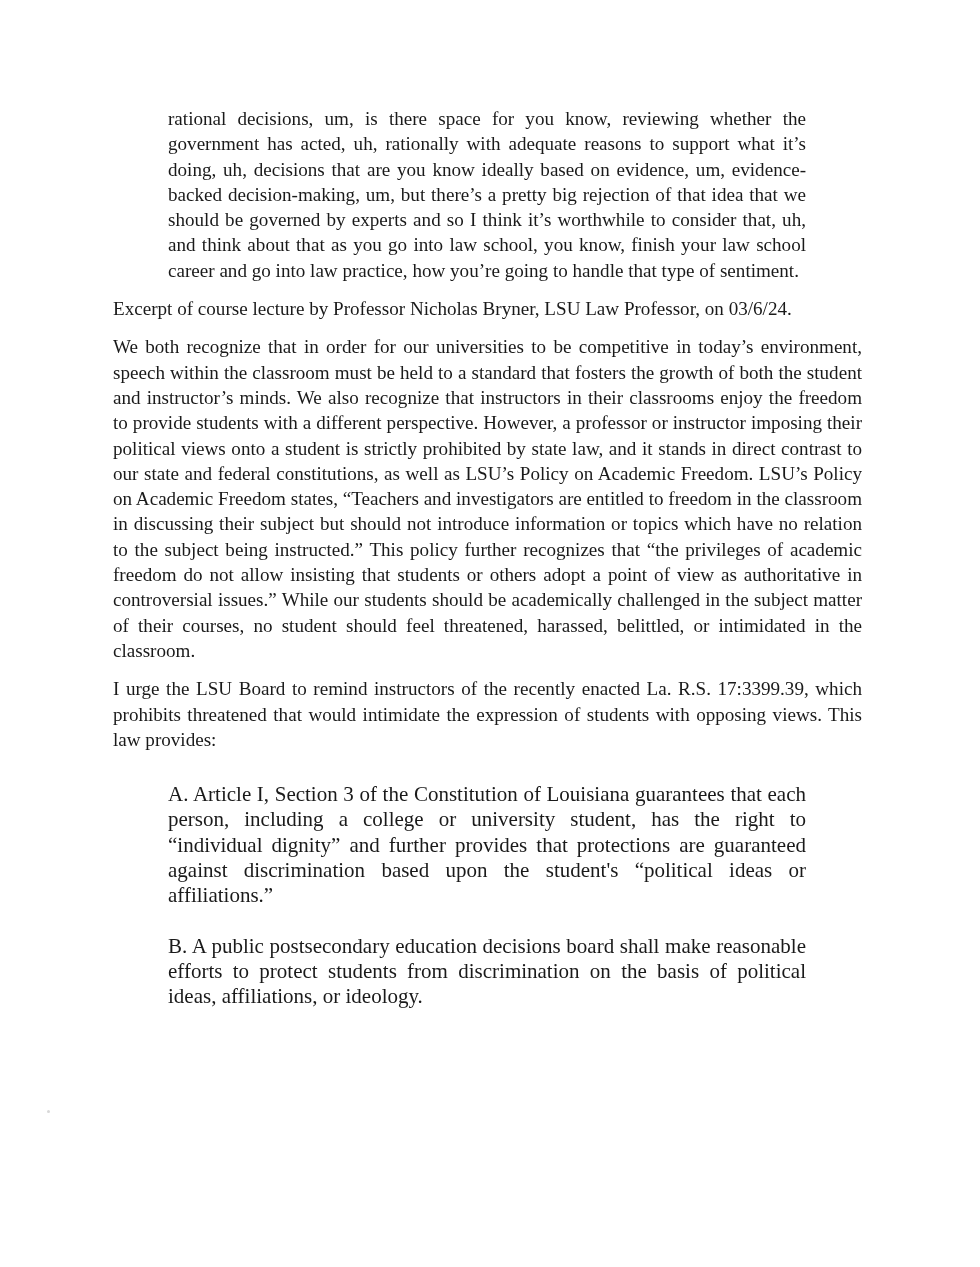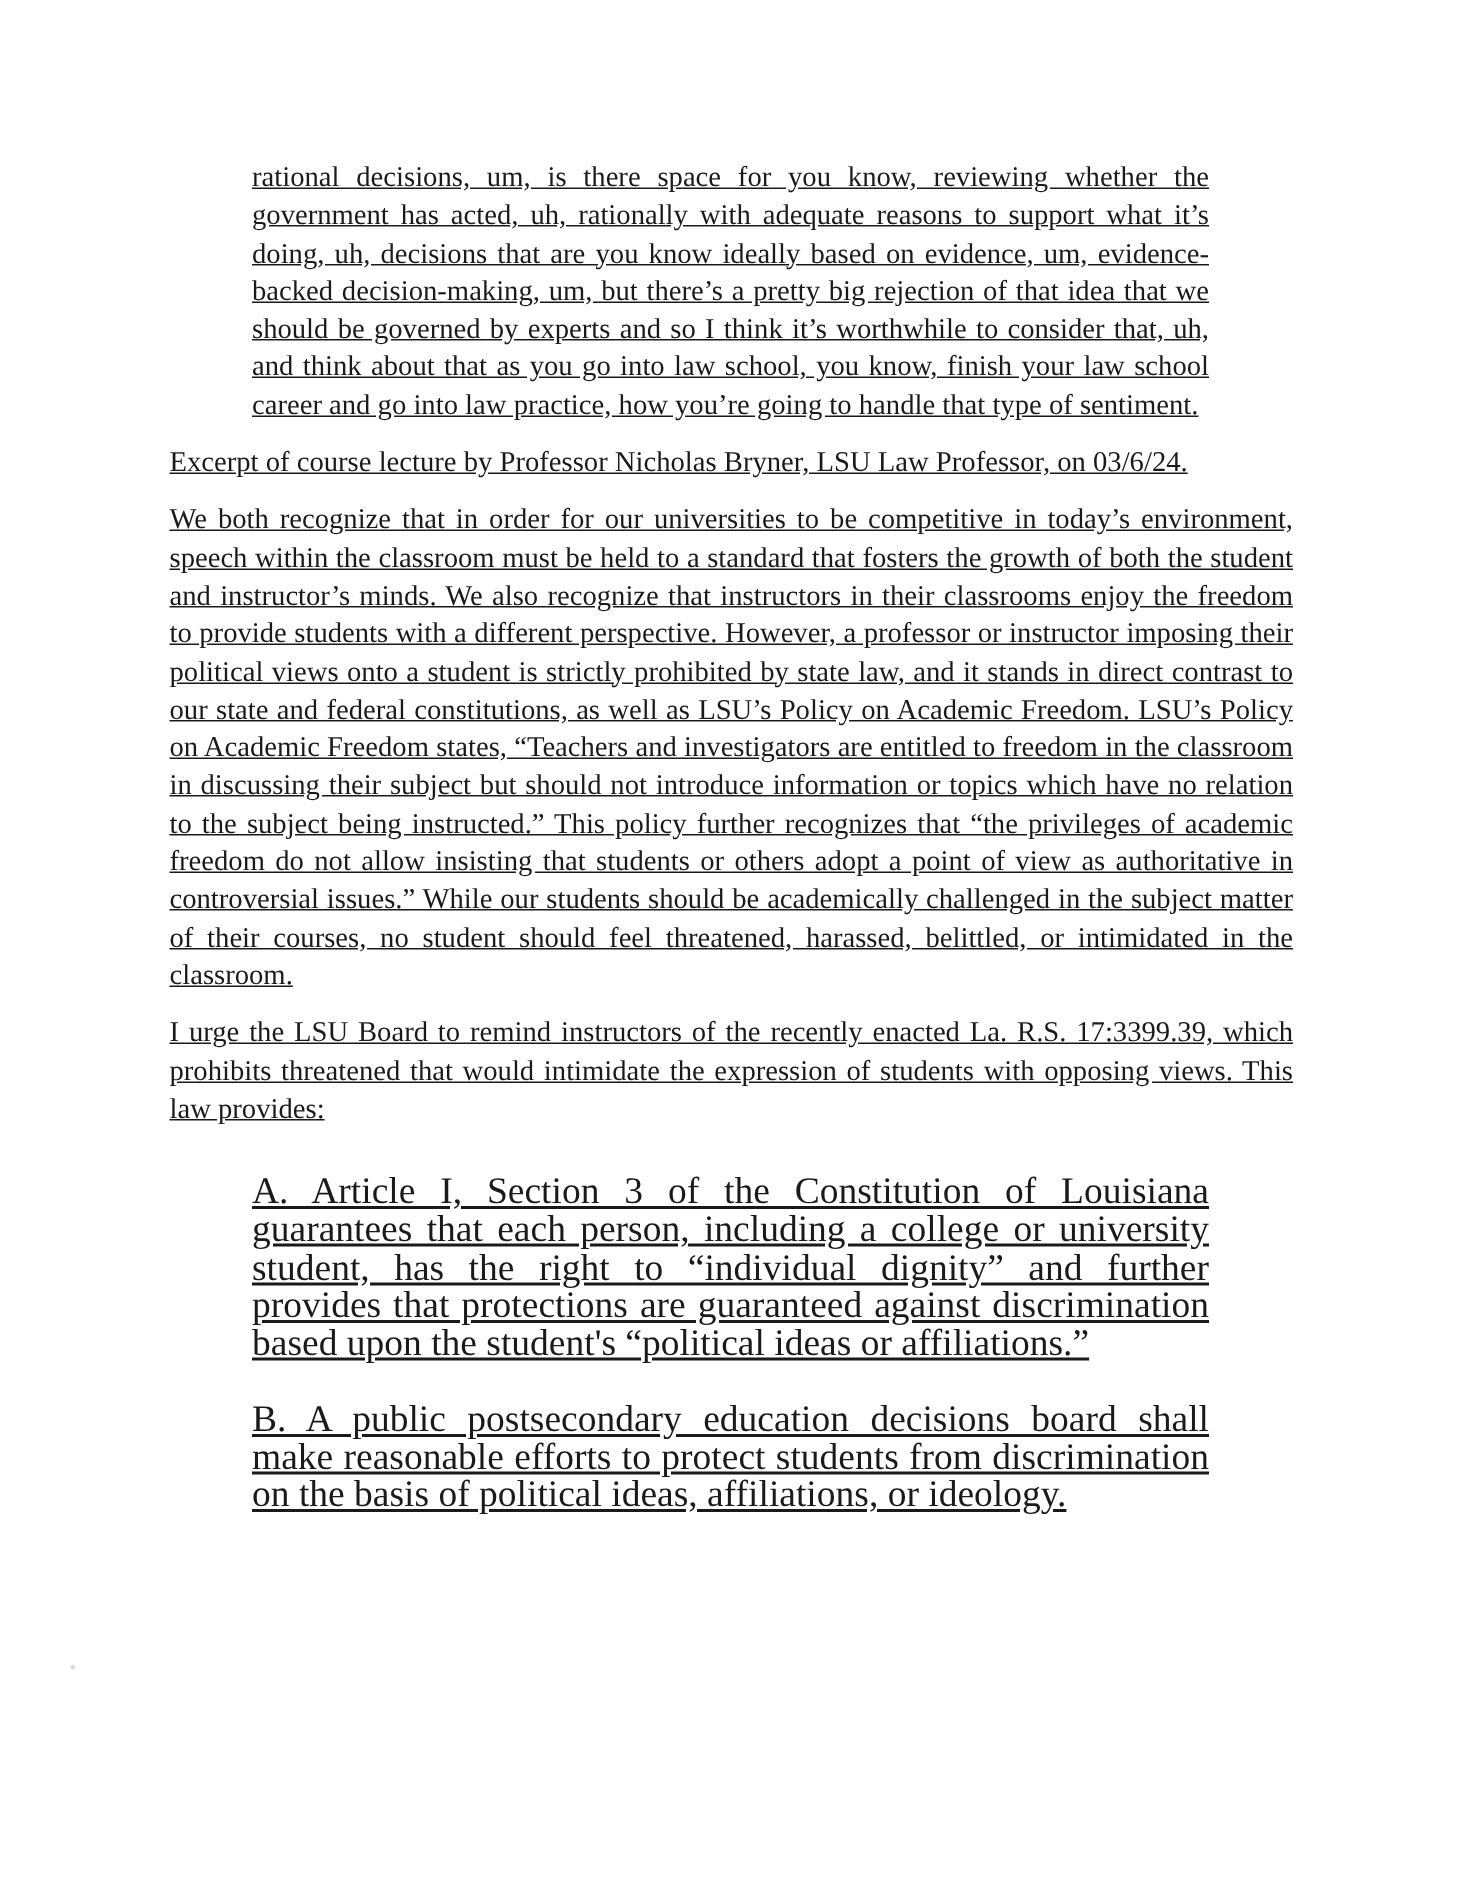--- a/index.html
+++ b/index.html
@@ -24,21 +24,20 @@
     width: 980px;
     height: 1267px;
     background: #ffffff;
   }
 
   .content {
     position: absolute;
     left: 113px;
     top: 106px;
     width: 749px;
-    text-decoration: underline;
   }
 
   
   p.body-para {
     margin: 0 0 13px 0;
     font-size: 19.1px;
     line-height: 25.3px;
     text-align: justify;
     text-justify: inter-word;
     hyphens: none;
@@ -58,21 +57,21 @@
     line-height: 25.3px;
     text-align: justify;
     text-justify: inter-word;
   }
 
   
   p.statute-item {
     margin: 0;
     margin-left: 55px;
     width: 638px;
-    font-size: 25px;
+    font-size: 21px;
     line-height: 25.3px;
     text-align: justify;
     text-justify: inter-word;
   }
 
   .spacer-before-statutes { height: 17px; }
   .statute-gap { height: 25px; }
 
   
   .speck {

